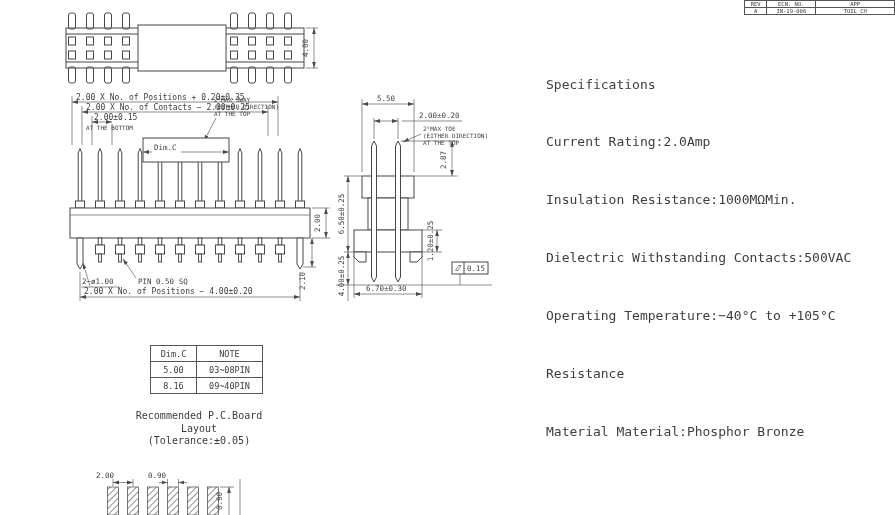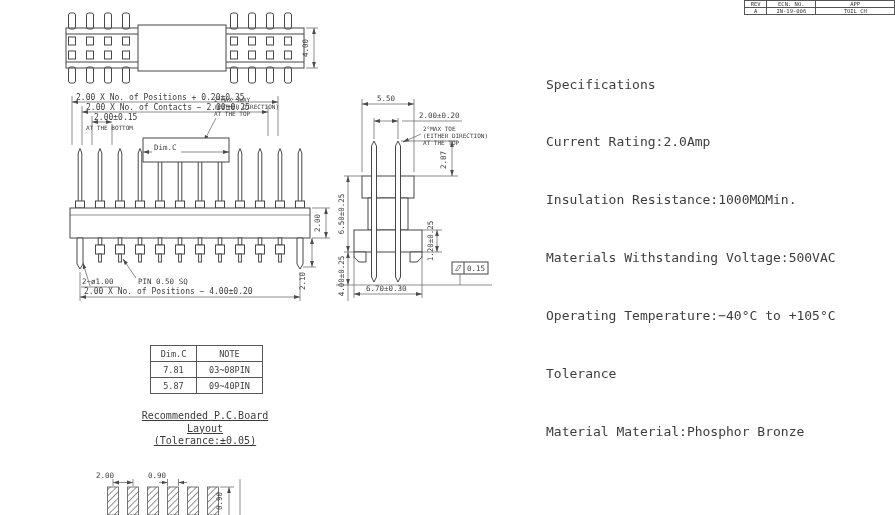--- a/index.html
+++ b/index.html
@@ -16,22 +16,22 @@
   .specs{position:absolute;left:546px;top:36px;font-size:13px;line-height:19.3px;
          color:#3d3d3d;white-space:pre;}
   .revtable{position:absolute;left:744px;top:0;border-collapse:collapse;
             font-size:5.5px;line-height:6px;color:#333;table-layout:fixed;}
   .revtable td{border:1px solid #555;height:6px;padding:0 1px;text-align:center;
                white-space:nowrap;overflow:hidden;}
   .dimtable{position:absolute;left:150px;top:345px;border-collapse:collapse;
             font-size:8.5px;color:#3c3c3c;table-layout:fixed;}
   .dimtable td{border:1px solid #555;height:15px;padding:0 2px;text-align:center;
                white-space:nowrap;}
-  .pcbtitle{position:absolute;left:129px;top:410px;width:152px;text-align:center;
-            font-size:10px;line-height:12.5px;color:#3c3c3c;text-decoration:underline;}
+  .pcbtitle{position:absolute;left:123px;top:410px;width:152px;text-align:center;
+            font-size:10px;line-height:12.5px;color:#3c3c3c;}
 </style>
 </head>
 <body>
 
 <div class="canvas">
 
   <svg width="545" height="515" viewBox="0 0 545 515" xmlns="http://www.w3.org/2000/svg">
     <defs>
       <marker id="ar" viewBox="0 0 8 6" refX="7.6" refY="3" markerWidth="9" markerHeight="7" orient="auto-start-reverse">
         <path d="M0,0.6 L7.6,3 L0,5.4 Z" fill="#4a4a4a"></path>
@@ -284,47 +284,47 @@
       <td>IN-19-006</td>
       <td>TOIL CH</td>
     </tr>
   </tbody>
     </table>
 
   <div class="specs">
     <div>Specifications</div>
     <div>Current Rating:2.0Amp</div>
     <div>Insulation Resistance:1000MΩMin.</div>
-    <div>Materials Withstanding Voltage:500VAC</div>
+    <div>Dielectric Withstanding Contacts:500VAC</div>
     <div>Operating Temperature:−40°C to +105°C</div>
-    <div>Tolerance</div>
+    <div>Resistance</div>
     <div>Material Material:Phosphor Bronze</div>
     
     
     
     
     
   </div>
 
   <table class="dimtable">
     <colgroup>
         <col style="width:46px">
         <col style="width:66px">
       </colgroup>
     <tbody>
         <tr>
       <td>Dim.C</td>
       <td>NOTE</td>
     </tr>
     <tr>
-      <td>7.81</td>
+      <td>5.00</td>
       <td>03~08PIN</td>
     </tr>
     <tr>
-      <td>5.87</td>
+      <td>8.16</td>
       <td>09~40PIN</td>
     </tr>
   </tbody>
     </table>
 
   <div class="pcbtitle">
     <div>Recommended P.C.Board</div>
     <div>Layout</div>
     <div>(Tolerance:±0.05)</div>
   </div>

